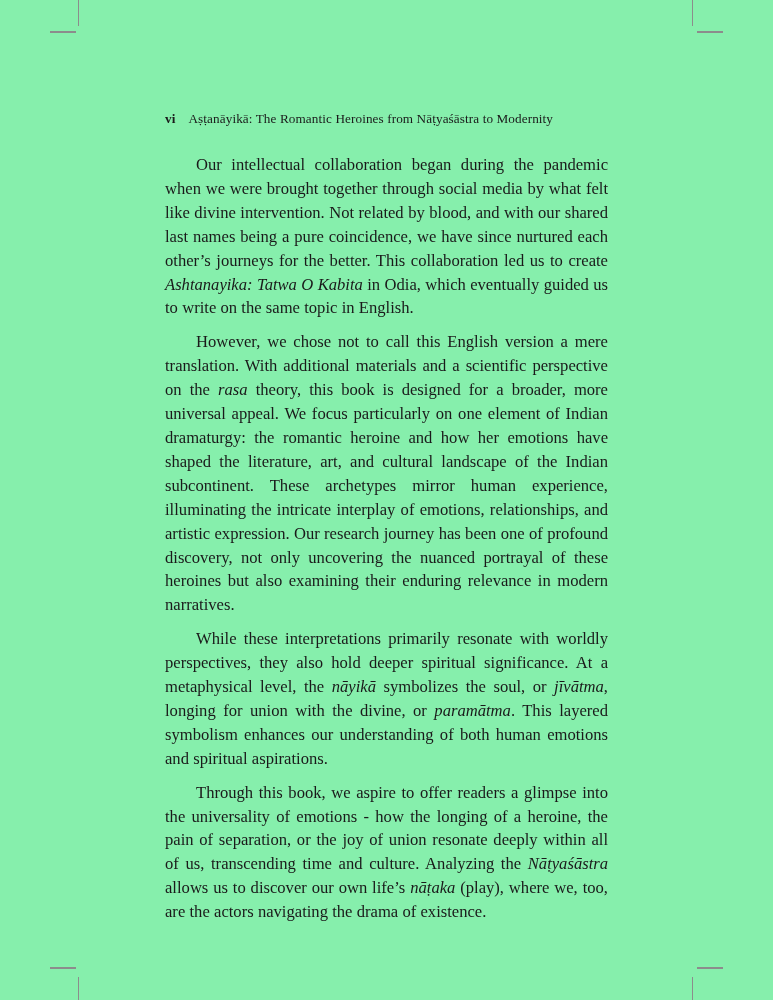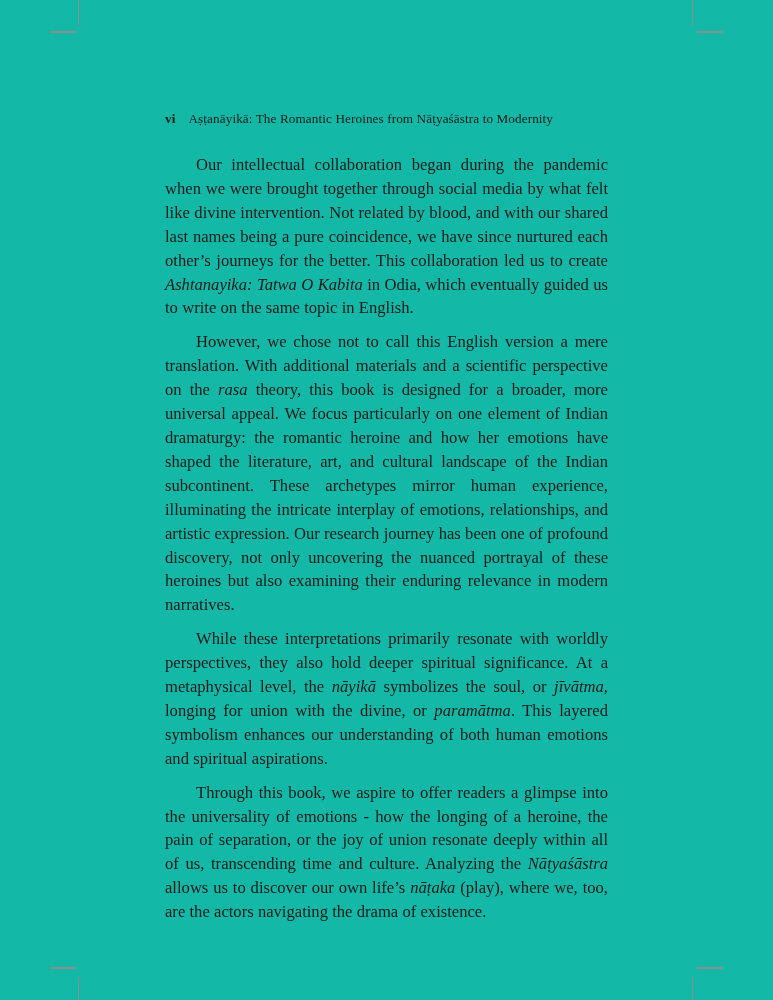--- a/index.html
+++ b/index.html
@@ -5,21 +5,21 @@
   html, body {
     margin: 0;
     padding: 0;
     background: #ffffff;
   }
 
   .page {
     position: relative;
     width: 773px;
     height: 1000px;
-    background: #14b8a6;
+    background: #86efac;
     overflow: hidden;
     font-family: "Liberation Serif", "DejaVu Serif", serif;
     color: #1a1a1a;
     -webkit-font-smoothing: antialiased;
   }
 
   
   .crop {
     position: absolute;
     background: #8c8c8c;

